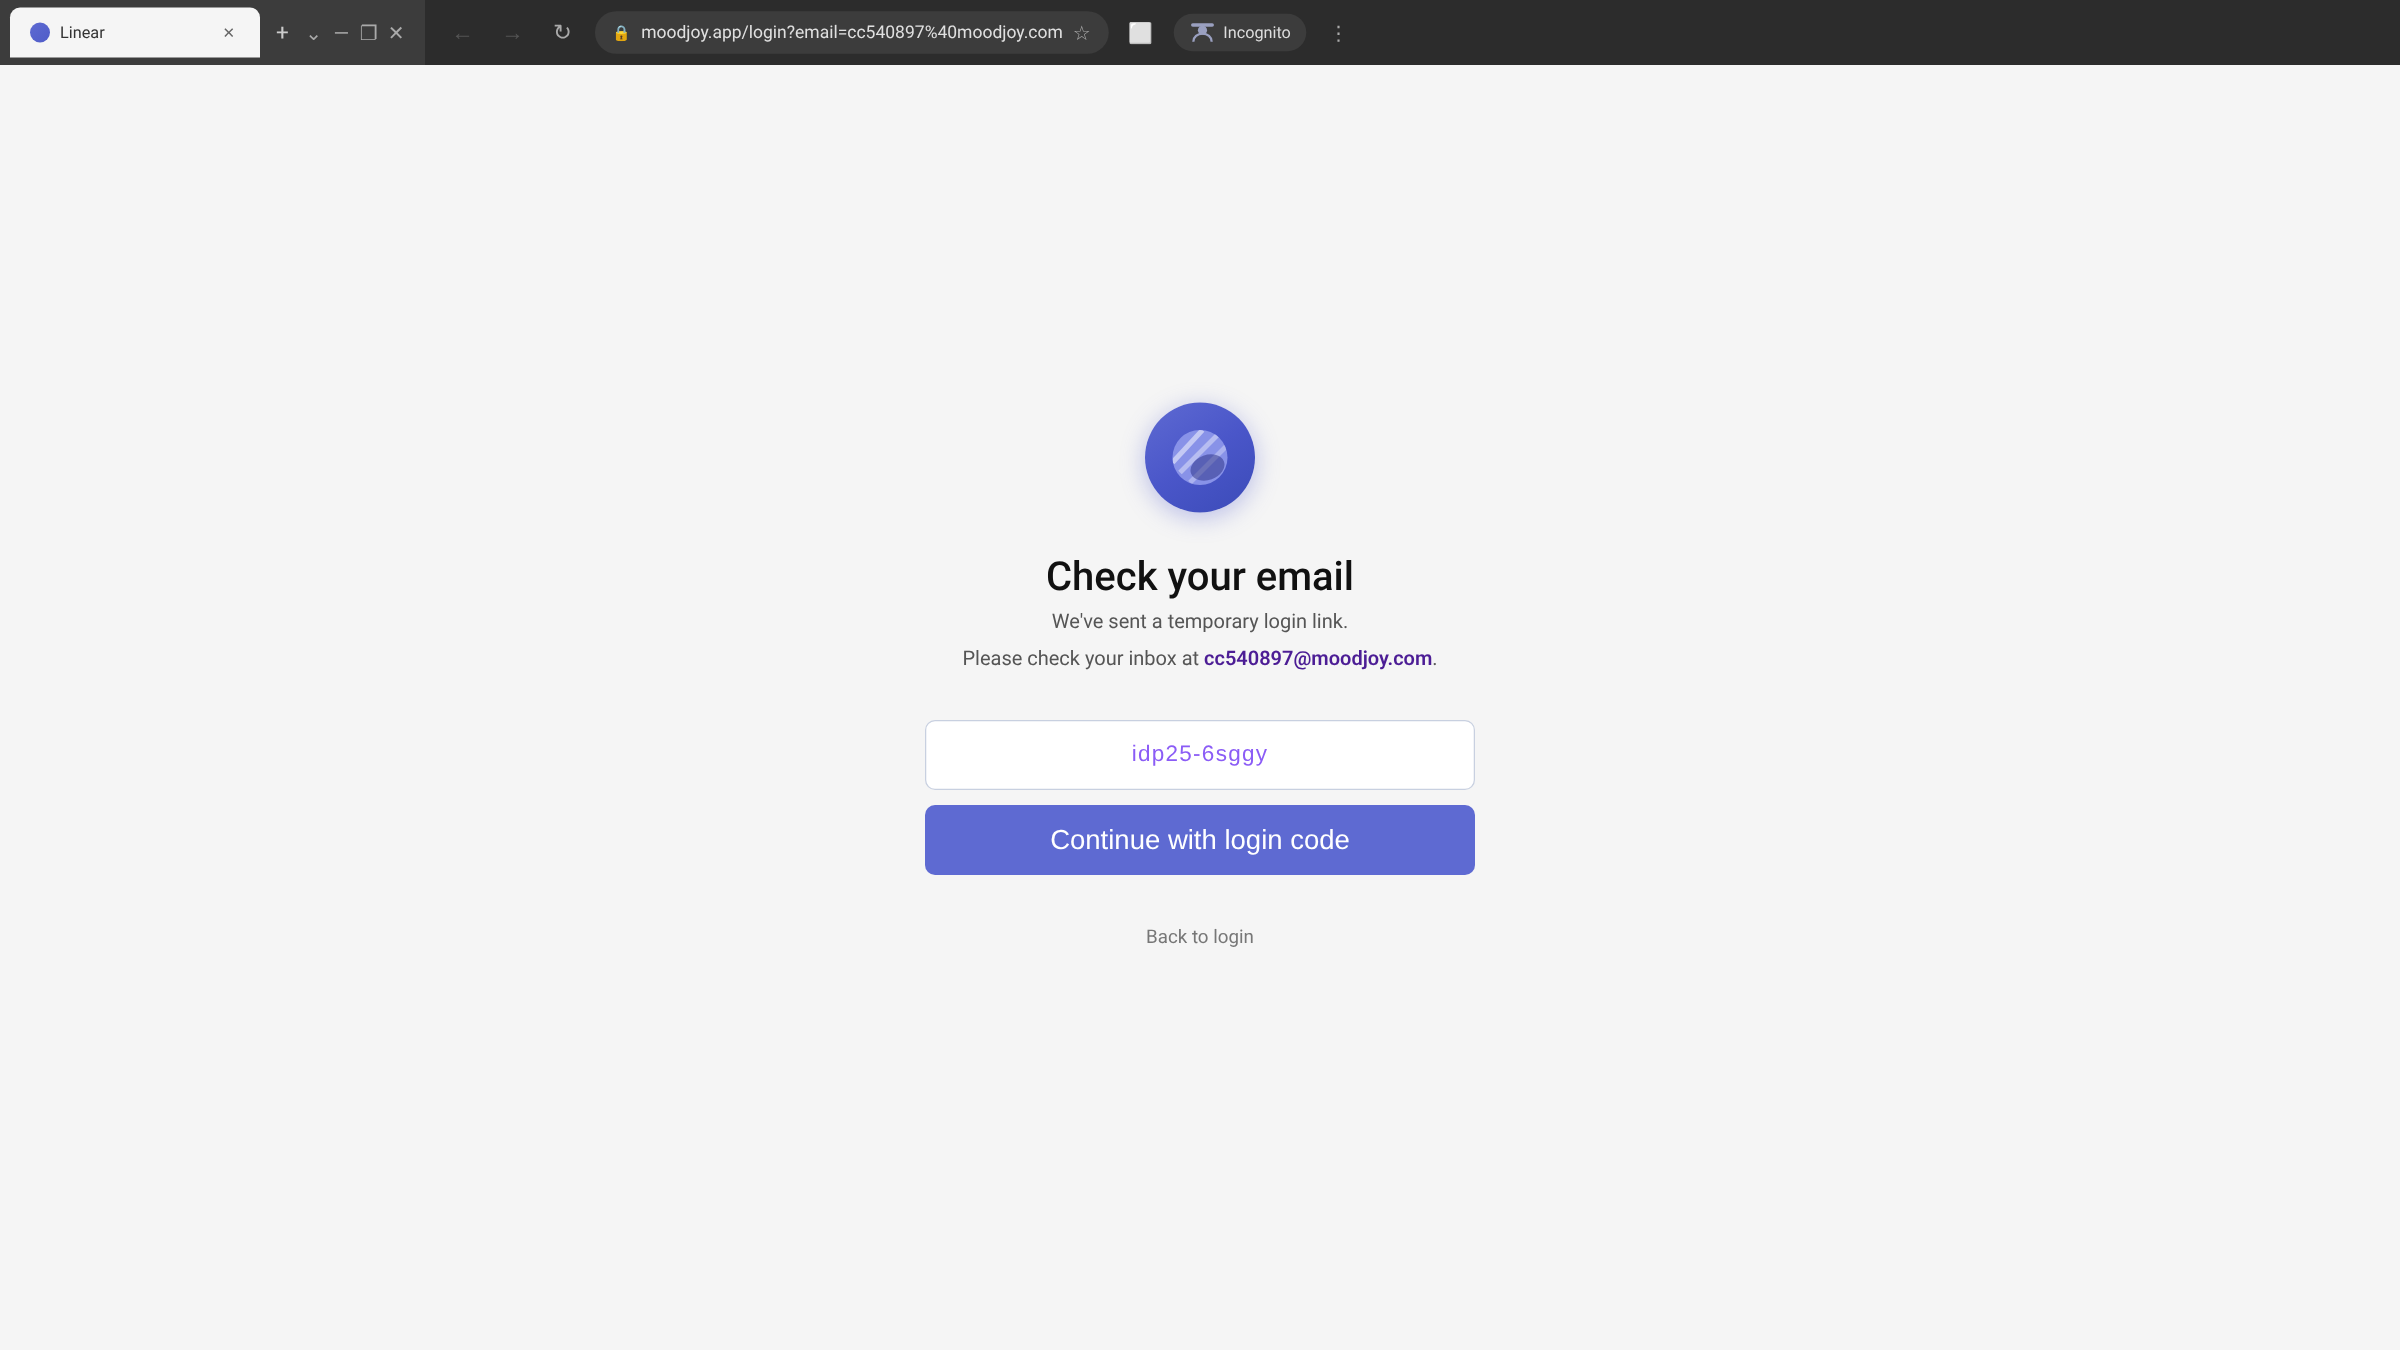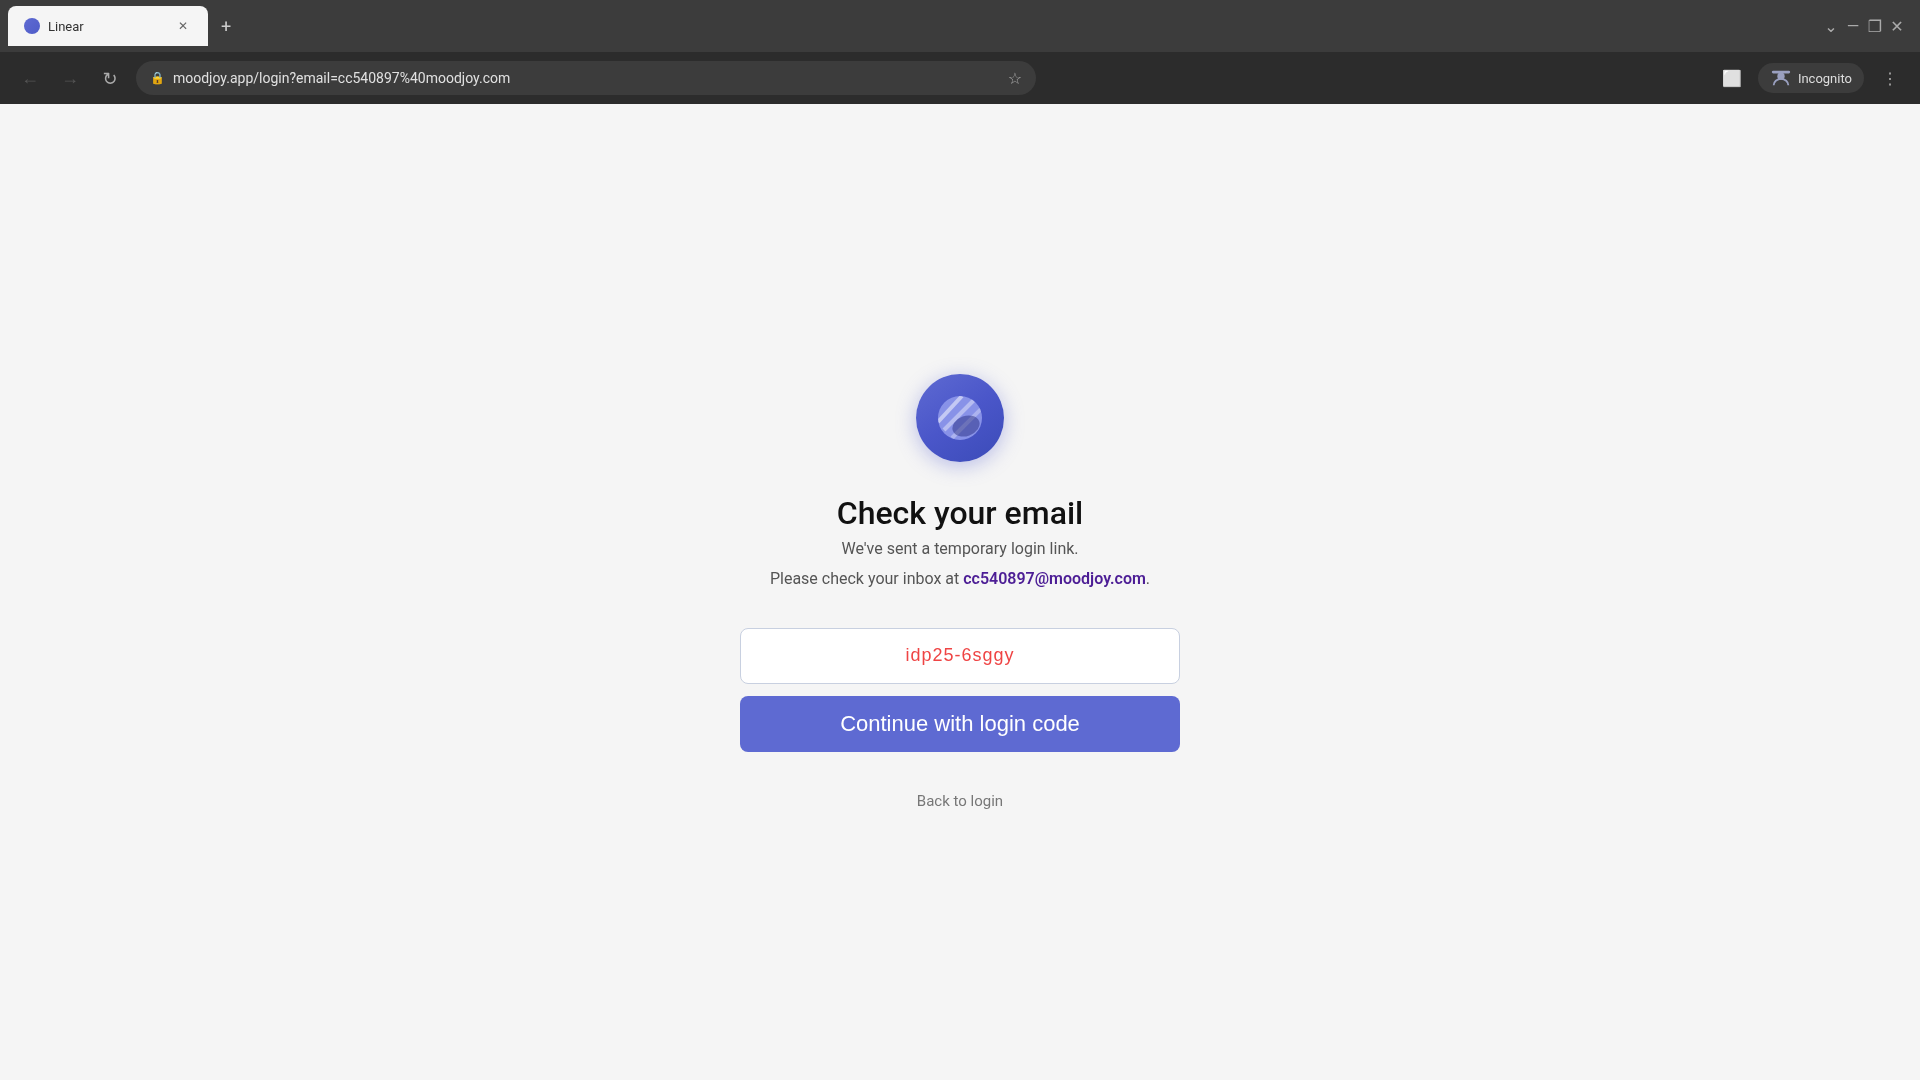--- a/index.html
+++ b/index.html
@@ -14,21 +14,21 @@
       font-family: -apple-system, BlinkMacSystemFont, 'Segoe UI', Roboto, sans-serif;
       background: #f5f5f5;
       overflow: hidden;
     }
 
     
     .browser-chrome {
       width: 1920px;
       background: #2c2c2c;
       display: flex;
-      flex-direction: column;
+      flex-direction: row;
     }
 
     .tab-bar {
       display: flex;
       align-items: center;
       background: #3c3c3c;
       height: 52px;
       padding: 0 8px;
       gap: 4px;
     }
@@ -265,21 +265,21 @@
       gap: 12px;
     }
 
     .code-input {
       width: 100%;
       height: 56px;
       border: 1.5px solid #c8d0e0;
       border-radius: 8px;
       font-size: 18px;
       text-align: center;
-      color: #ef4444;
+      color: #8b5cf6;
       background: #fff;
       outline: none;
       letter-spacing: 1px;
     }
 
     .continue-btn {
       width: 100%;
       height: 56px;
       background: #5e6ad2;
       color: #fff;

